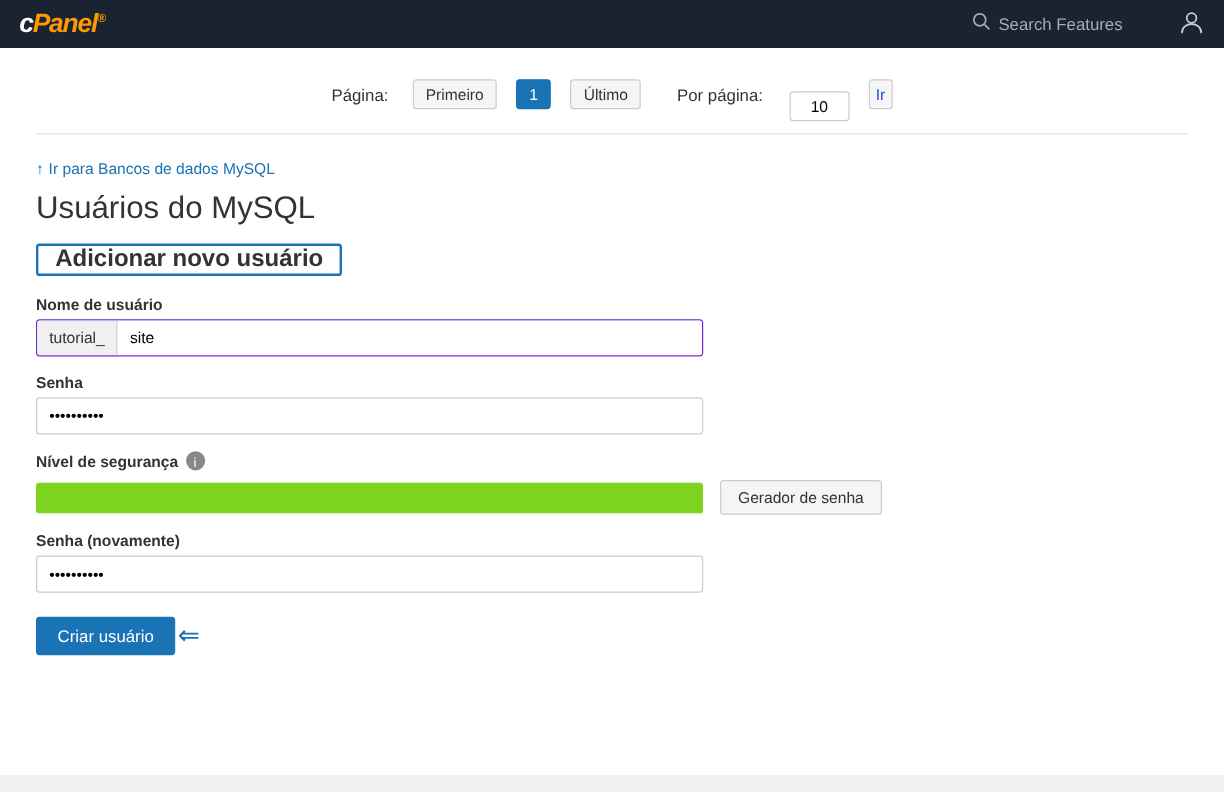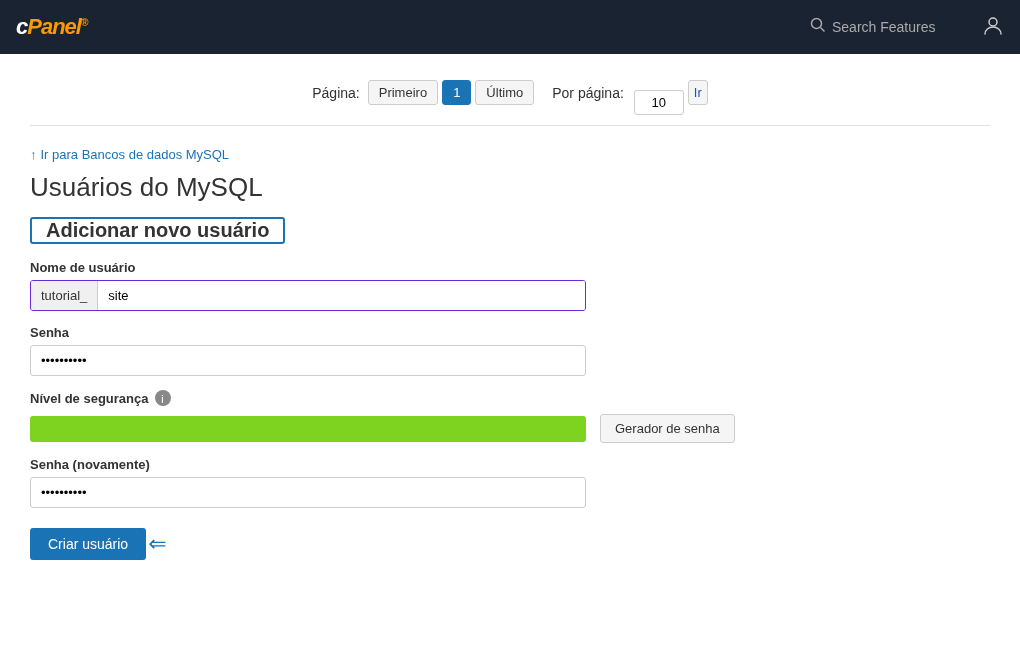--- a/index.html
+++ b/index.html
@@ -1,21 +1,21 @@
 <!DOCTYPE html>
 <html><head>
   <meta charset="utf-8">
   <style>
     * { box-sizing: border-box; margin: 0; padding: 0; }
     body { font-family: Arial, sans-serif; font-size: 14px; background: #f0f0f0; color: #333; width: 1020px; height: 660px; overflow: hidden; }
 
     
     .header {
       background: #1a2332;
-      height: 54px;
+      height: 40px;
       display: flex;
       align-items: center;
       padding: 0 16px;
       justify-content: space-between;
       gap: 36px;
     }
     .header-logo {
       display: flex;
       align-items: center;
     }
@@ -63,21 +63,21 @@
       background: #fff;
       min-height: calc(660px - 54px);
       padding: 16px 30px;
     }
 
     
     .pagination-bar {
       display: flex;
       align-items: center;
       justify-content: center;
-      gap: 4px;
+      gap: 16px;
       margin-bottom: 20px;
       padding-bottom: 10px;
       border-bottom: 1px solid #e0e0e0;
     }
     .pagination-label {
       font-size: 14px;
       color: #333;
       margin-right: 4px;
     }
     .page-btn {

